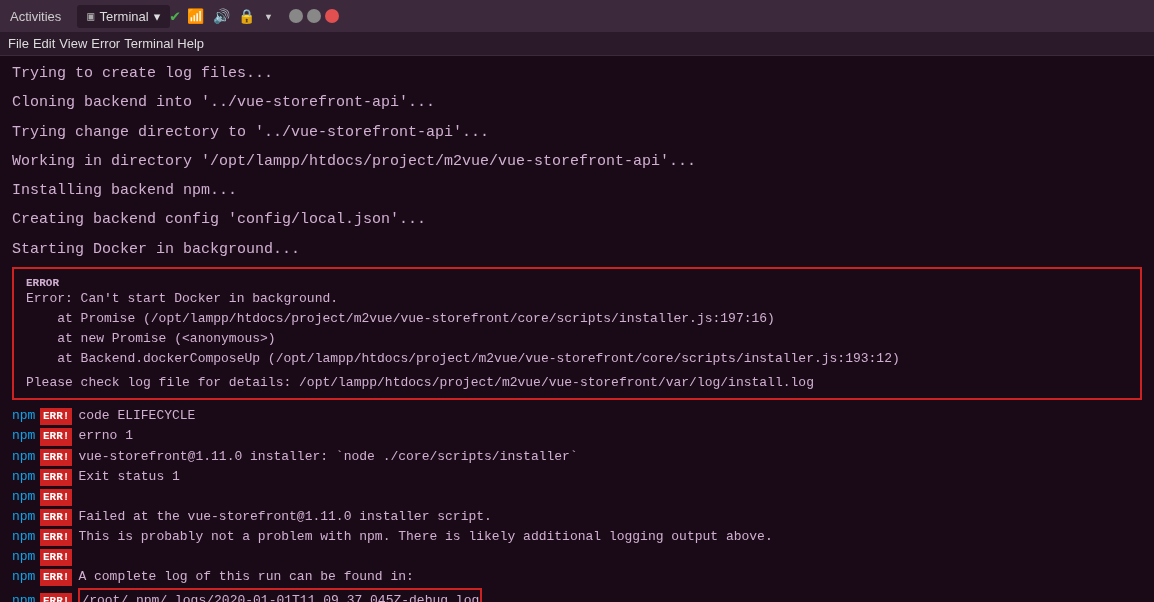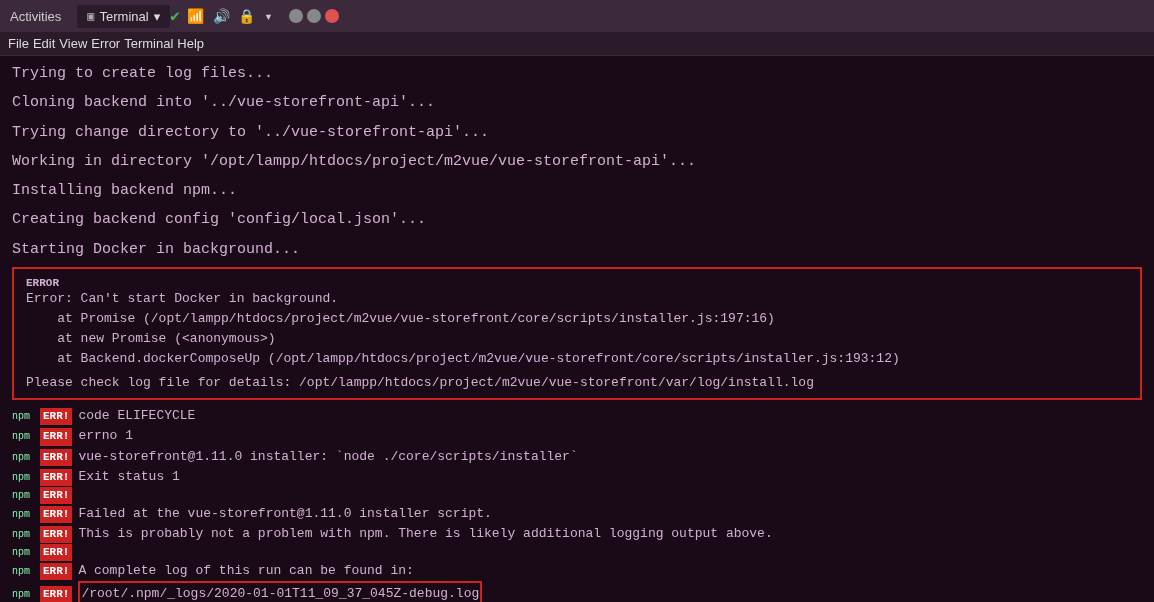--- a/index.html
+++ b/index.html
@@ -133,23 +133,23 @@
     }
 
     
     .npm-line {
       display: flex;
       align-items: baseline;
       font-size: 13px;
       line-height: 1.55;
     }
     .npm-label {
-      color: #86efac;
+      color: #0ea5e9;
       min-width: 28px;
-      font-size: 10px;
+      font-size: 13px;
     }
     .npm-err {
       background: #cc2222;
       color: white;
       font-size: 11px;
       padding: 0 3px;
       min-width: 32px;
       text-align: left;
       margin-right: 6px;
       font-weight: bold;

